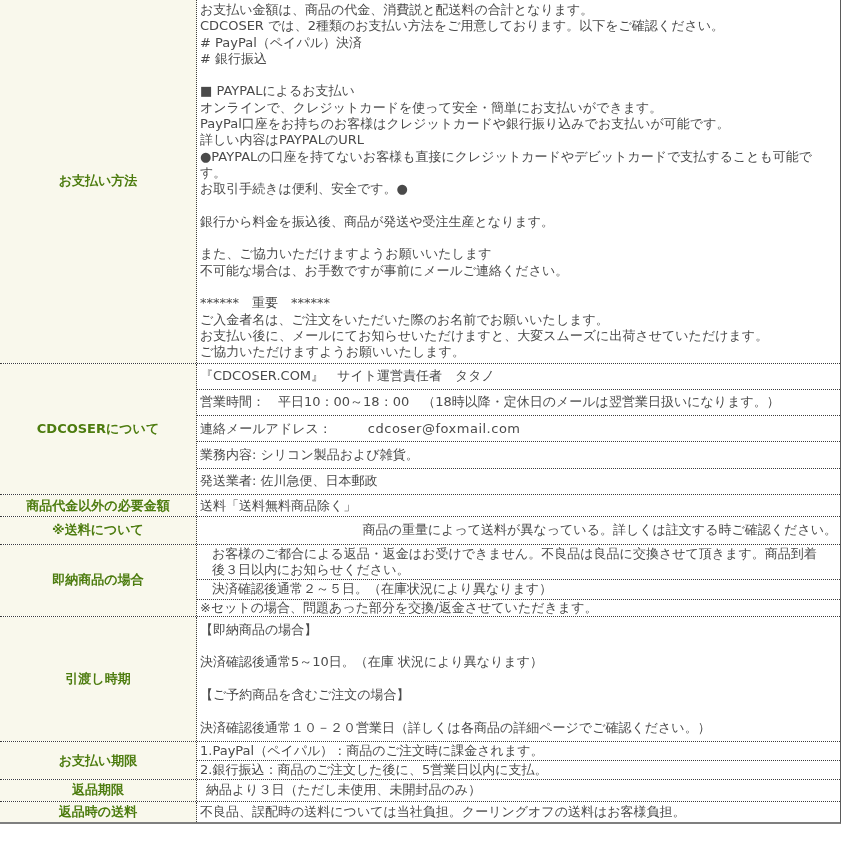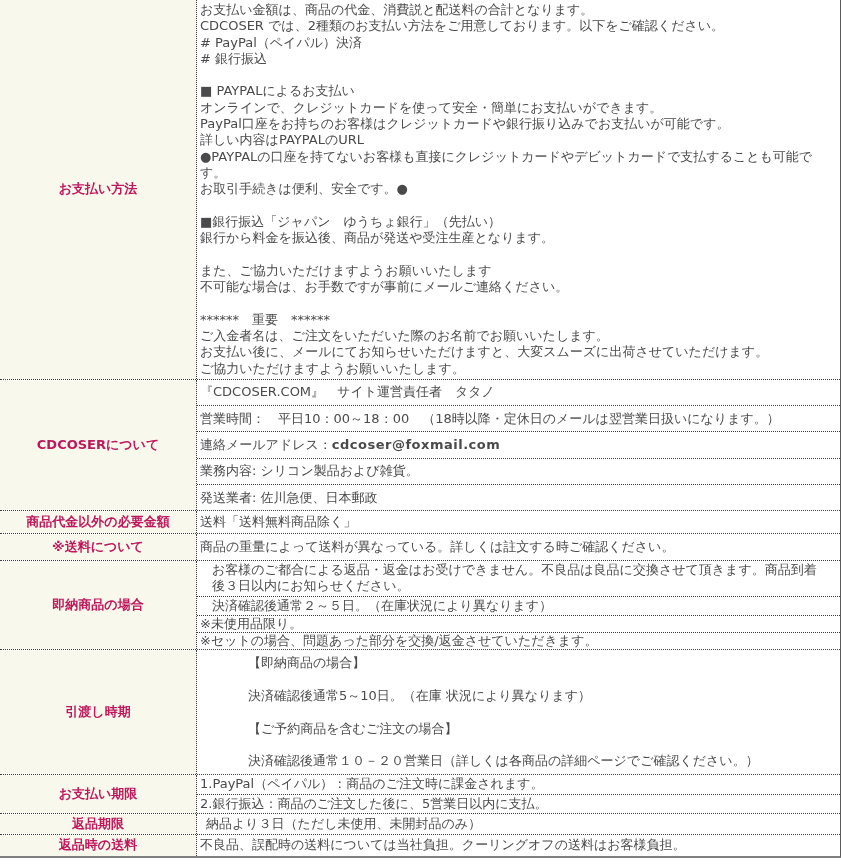--- a/index.html
+++ b/index.html
@@ -21,48 +21,48 @@
   }
   .row + .row { border-top: 1px dotted #3c3c3c; }
   .hd {
     flex: 0 0 197px;
     background: #f9f8ec;
     border-right: 1px dotted #3c3c3c;
     display: flex;
     align-items: center;
     justify-content: center;
     font-weight: bold;
-    color: #be185d;
+    color: #4d7c0f;
     text-align: center;
     padding: 2px 6px;
   }
   .bd {
     flex: 1 1 auto;
     display: flex;
     flex-direction: column;
     background: #ffffff;
     min-width: 0;
   }
   .cell {
     padding: 2px 3px;
     word-break: break-all;
     overflow-wrap: break-word;
   }
   .cell + .cell { border-top: 1px dotted #3c3c3c; }
   .line { min-height: 16.3px; }
-  .seg-bold { font-weight: bold; letter-spacing: 0.5px; }
+  .seg-bold { font-weight: normal; letter-spacing: 0.5px; margin-left: 36px; }
 
   
   .row:nth-child(1) .cell { padding: 2px 3px; }
   .row:nth-child(2) .cell { padding: 4.5px 3px; }
   .row:nth-child(3) .cell { padding: 2.5px 3px; }
-  .row:nth-child(4) .cell { padding: 5px 3px; }
+  .row:nth-child(4) .cell { padding: 5px 3px; text-align: right; }
   .row:nth-child(5) .cell { padding: 1px 15px; }
   .row:nth-child(5) .cell:nth-child(n+3) { padding: 0 3px; }
-  .row:nth-child(6) .cell { padding: 5px 3px; margin-left: 48px; }
+  .row:nth-child(6) .cell { padding: 5px 3px; }
   .row:nth-child(7) .cell { padding: 1px 3px; }
   .row:nth-child(8) .cell { padding: 2px 9px; }
   .row:nth-child(9) .cell { padding: 2px 3px; }
 </style>
 </head>
 <body>
 
 <div class="shop-table">
     <div class="row">
       <div class="hd">お支払い方法</div>
@@ -73,21 +73,20 @@
           <div class="line"># PayPal（ペイパル）決済</div>
           <div class="line"># 銀行振込</div>
           <div class="line">&nbsp;</div>
           <div class="line">■ PAYPALによるお支払い</div>
           <div class="line">オンラインで、クレジットカードを使って安全・簡単にお支払いができます。</div>
           <div class="line">PayPal口座をお持ちのお客様はクレジットカードや銀行振り込みでお支払いが可能です。</div>
           <div class="line">詳しい内容はPAYPALのURL</div>
           <div class="line">●PAYPALの口座を持てないお客様も直接にクレジットカードやデビットカードで支払することも可能です。</div>
           <div class="line">お取引手続きは便利、安全です。●</div>
           <div class="line">&nbsp;</div>
-          <div class="line">■銀行振込「ジャパン　ゆうちょ銀行」（先払い）</div>
           <div class="line">銀行から料金を振込後、商品が発送や受注生産となります。</div>
           <div class="line">&nbsp;</div>
           <div class="line">また、ご協力いただけますようお願いいたします</div>
           <div class="line">不可能な場合は、お手数ですが事前にメールご連絡ください。</div>
           <div class="line">&nbsp;</div>
           <div class="line">******　重要　******</div>
           <div class="line">ご入金者名は、ご注文をいただいた際のお名前でお願いいたします。</div>
           <div class="line">お支払い後に、メールにてお知らせいただけますと、大変スムーズに出荷させていただけます。</div>
           <div class="line">ご協力いただけますようお願いいたします。</div>
         </div>
@@ -132,23 +131,20 @@
     <div class="row">
       <div class="hd">即納商品の場合</div>
       <div class="bd">
         <div class="cell">
           <div class="line">お客様のご都合による返品・返金はお受けできません。不良品は良品に交換させて頂きます。商品到着後３日以内にお知らせください。</div>
         </div>
         <div class="cell">
           <div class="line">決済確認後通常２～５日。（在庫状況により異なります）</div>
         </div>
         <div class="cell">
-          <div class="line">※未使用品限り。</div>
-        </div>
-        <div class="cell">
           <div class="line">※セットの場合、問題あった部分を交換/返金させていただきます。</div>
         </div>
       </div>
     </div>
     <div class="row">
       <div class="hd">引渡し時期</div>
       <div class="bd">
         <div class="cell">
           <div class="line">【即納商品の場合】</div>
           <div class="line">&nbsp;</div>

